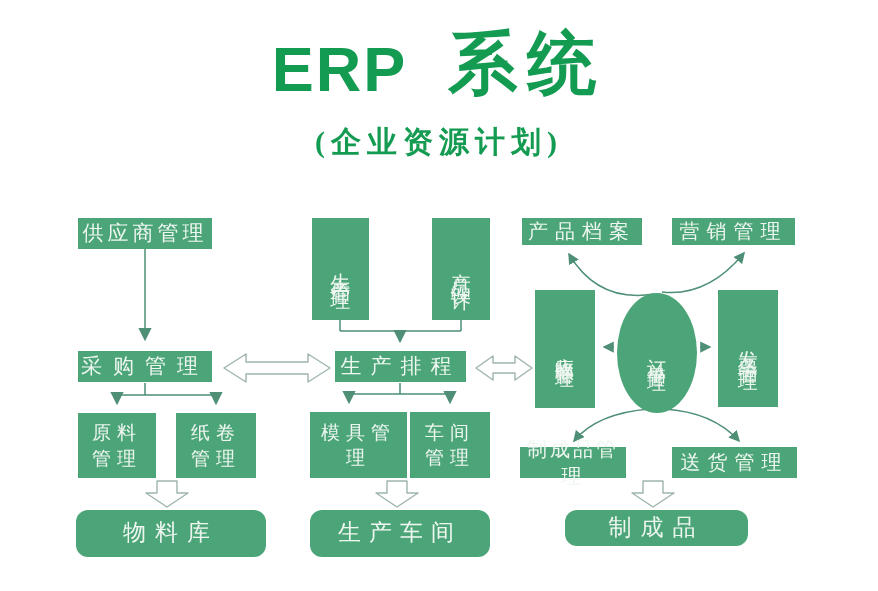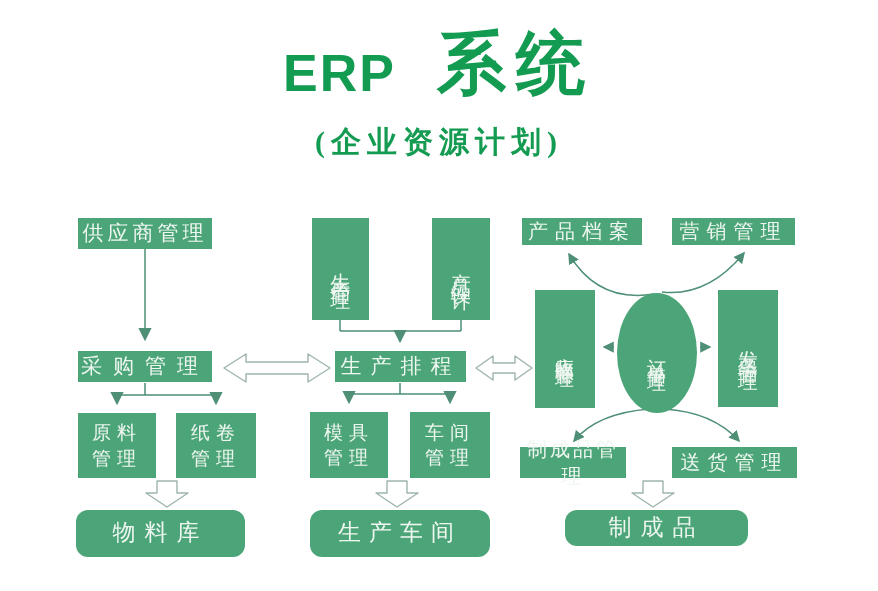--- a/index.html
+++ b/index.html
@@ -26,21 +26,21 @@
   }
   .v{writing-mode:vertical-rl;text-orientation:upright;}
   .round{border-radius:12px;}
   .ellipse{border-radius:50%;}
   .title{
     position:absolute;left:0;right:0;top:30px;text-align:center;
     color:var(--title-green);line-height:1;white-space:nowrap;
   }
   .title .erp{
     font-family:"Liberation Sans",sans-serif;font-weight:700;
-    font-size:52px;letter-spacing:2px;vertical-align:-4px;text-align:right;
+    font-size:63px;letter-spacing:2px;vertical-align:-4px;text-align:right;
   }
   .title .suffix{
     font-family:Liberation Serif, serif;font-weight:700;
     font-size:69px;letter-spacing:10px;padding-left:8px;margin-left:33px;
   }
   .subtitle{
     position:absolute;left:0;right:0;top:122px;text-align:center;
     color:var(--title-green);font-size:30px;letter-spacing:6px;font-weight:600;
   }
 </style>
@@ -138,27 +138,27 @@
   <div class="box v" style="left:535px;top:290px;width:60px;height:118px;font-size:19px;letter-spacing:3px;">应收款管理</div>
 
   <div class="box v ellipse" style="left:617px;top:293px;width:80px;height:120px;font-size:19px;letter-spacing:5px;">订单管理</div>
 
   <div class="box v" style="left:718px;top:290px;width:60px;height:117px;font-size:20px;letter-spacing:7px;">发票管理</div>
 
   <div class="box" style="left:78px;top:413px;width:78px;height:65px;font-size:19px;letter-spacing:6px;padding:0 6px;">原料管理</div>
 
   <div class="box" style="left:176px;top:413px;width:80px;height:65px;font-size:19px;letter-spacing:6px;padding:0 6px;">纸卷管理</div>
 
-  <div class="box" style="left:310px;top:412px;width:78px;height:66px;font-size:19px;letter-spacing:6px;padding:0 6px;">模具管理</div>
+  <div class="box" style="left:310px;top:412px;width:97px;height:66px;font-size:19px;letter-spacing:6px;padding:0 6px;">模具管理</div>
 
   <div class="box" style="left:410px;top:412px;width:80px;height:66px;font-size:19px;letter-spacing:6px;padding:6px 6px;">车间管理</div>
 
   <div class="box" style="left:520px;top:447px;width:106px;height:31px;font-size:20px;letter-spacing:3px;">制成品管理</div>
 
   <div class="box" style="left:672px;top:447px;width:125px;height:31px;font-size:20px;letter-spacing:7px;">送货管理</div>
 
-  <div class="box round" style="left:76px;top:510px;width:169px;height:47px;font-size:23px;letter-spacing:9px;">物料库</div>
+  <div class="box round" style="left:76px;top:510px;width:190px;height:47px;font-size:23px;letter-spacing:9px;">物料库</div>
 
   <div class="box round" style="left:310px;top:510px;width:180px;height:47px;font-size:23px;letter-spacing:8px;">生产车间</div>
 
   <div class="box round" style="left:565px;top:510px;width:183px;height:36px;font-size:23px;letter-spacing:9px;">制成品</div>
 
 </div>
 
 </body></html>

